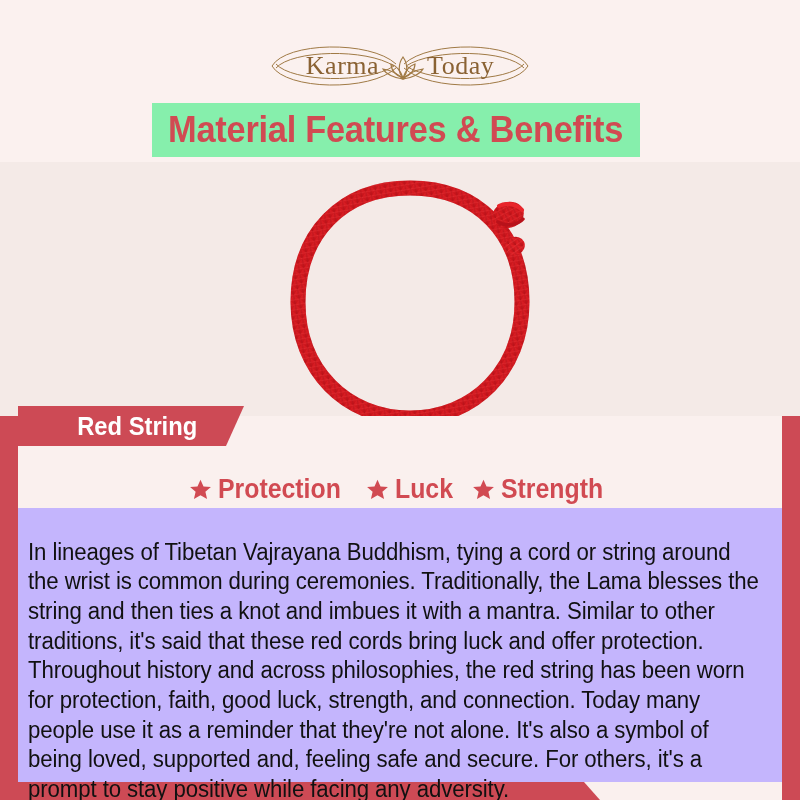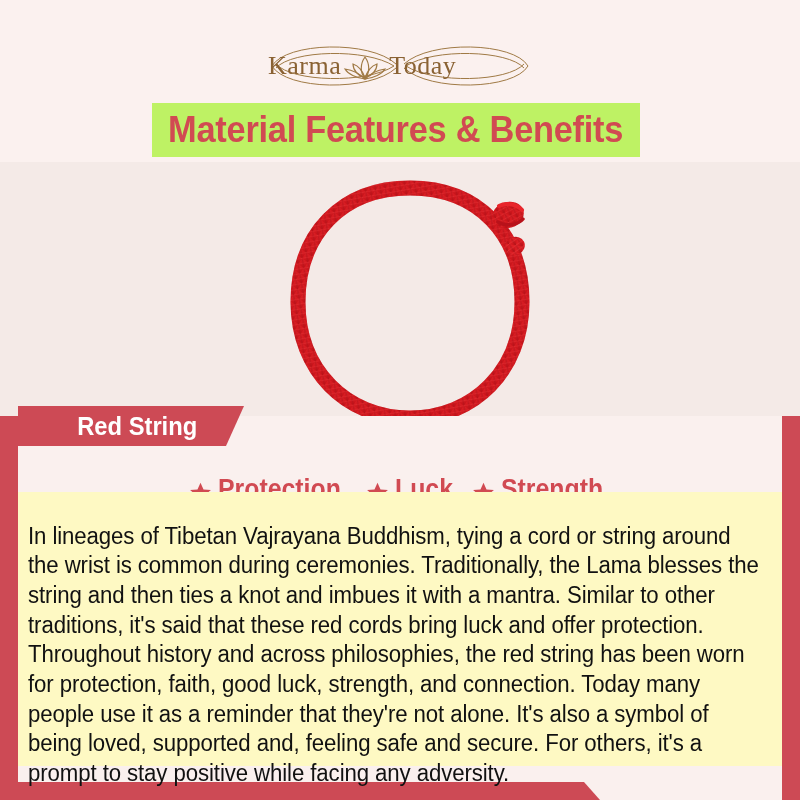--- a/index.html
+++ b/index.html
@@ -76,20 +76,21 @@
     display: flex;
     align-items: center;
     justify-content: center;
   }
   .logo-wrap {
     position: relative;
     width: 268px;
     height: 56px;
     display: flex;
     align-items: center;
+    justify-content: center;
   }
   .logo-swoosh {
     position: absolute;
     left: 0;
     top: 0;
     width: 268px;
     height: 56px;
   }
   .logo-text {
     position: relative;
@@ -113,21 +114,21 @@
     position: relative;
     top: 2px;
   }
 
   #title-banner {
     position: absolute;
     left: 152px;
     top: 103px;
     width: 488px;
     height: 54px;
-    background: #bef264;
+    background: #86efac;
     display: flex;
     align-items: center;
     justify-content: center;
   }
   #title-text {
     font-family: "Liberation Sans Narrow", "Liberation Sans", sans-serif;
     font-weight: bold;
     font-size: 37px;
     color: #D14A52;
     letter-spacing: -0.3px;
@@ -183,21 +184,21 @@
     top: 462px;
     width: 764px;
     height: 44px;
     display: flex;
     align-items: center;
     justify-content: center;
     gap: 4px;
   }
   .feature {
     display: flex;
-    align-items: flex-end;
+    align-items: center;
     gap: 5px;
     white-space: nowrap;
     margin-top: 10px;
   }
   .feature + .feature { margin-left: 9px; }
   .star-icon {
     display: inline-block;
     width: 25px;
     height: 25px;
     color: #D14A52;
@@ -209,24 +210,24 @@
     font-size: 27px;
     color: #D14A52;
     transform: scaleX(0.92);
     transform-origin: left center;
   }
 
   
   #text-panel {
     position: absolute;
     left: 18px;
-    top: 492px;
+    top: 508px;
     width: 764px;
     height: 274px;
-    background: #fef9c3;
+    background: #c4b5fd;
     padding: 6px 20px 0 10px;
     box-sizing: border-box;
   }
   #body-text {
     font-family: "Liberation Sans Narrow", "Liberation Sans", sans-serif;
     font-size: 23.5px;
     line-height: 29.7px;
     color: #111111;
     transform: scaleX(0.945);
     transform-origin: left top;

